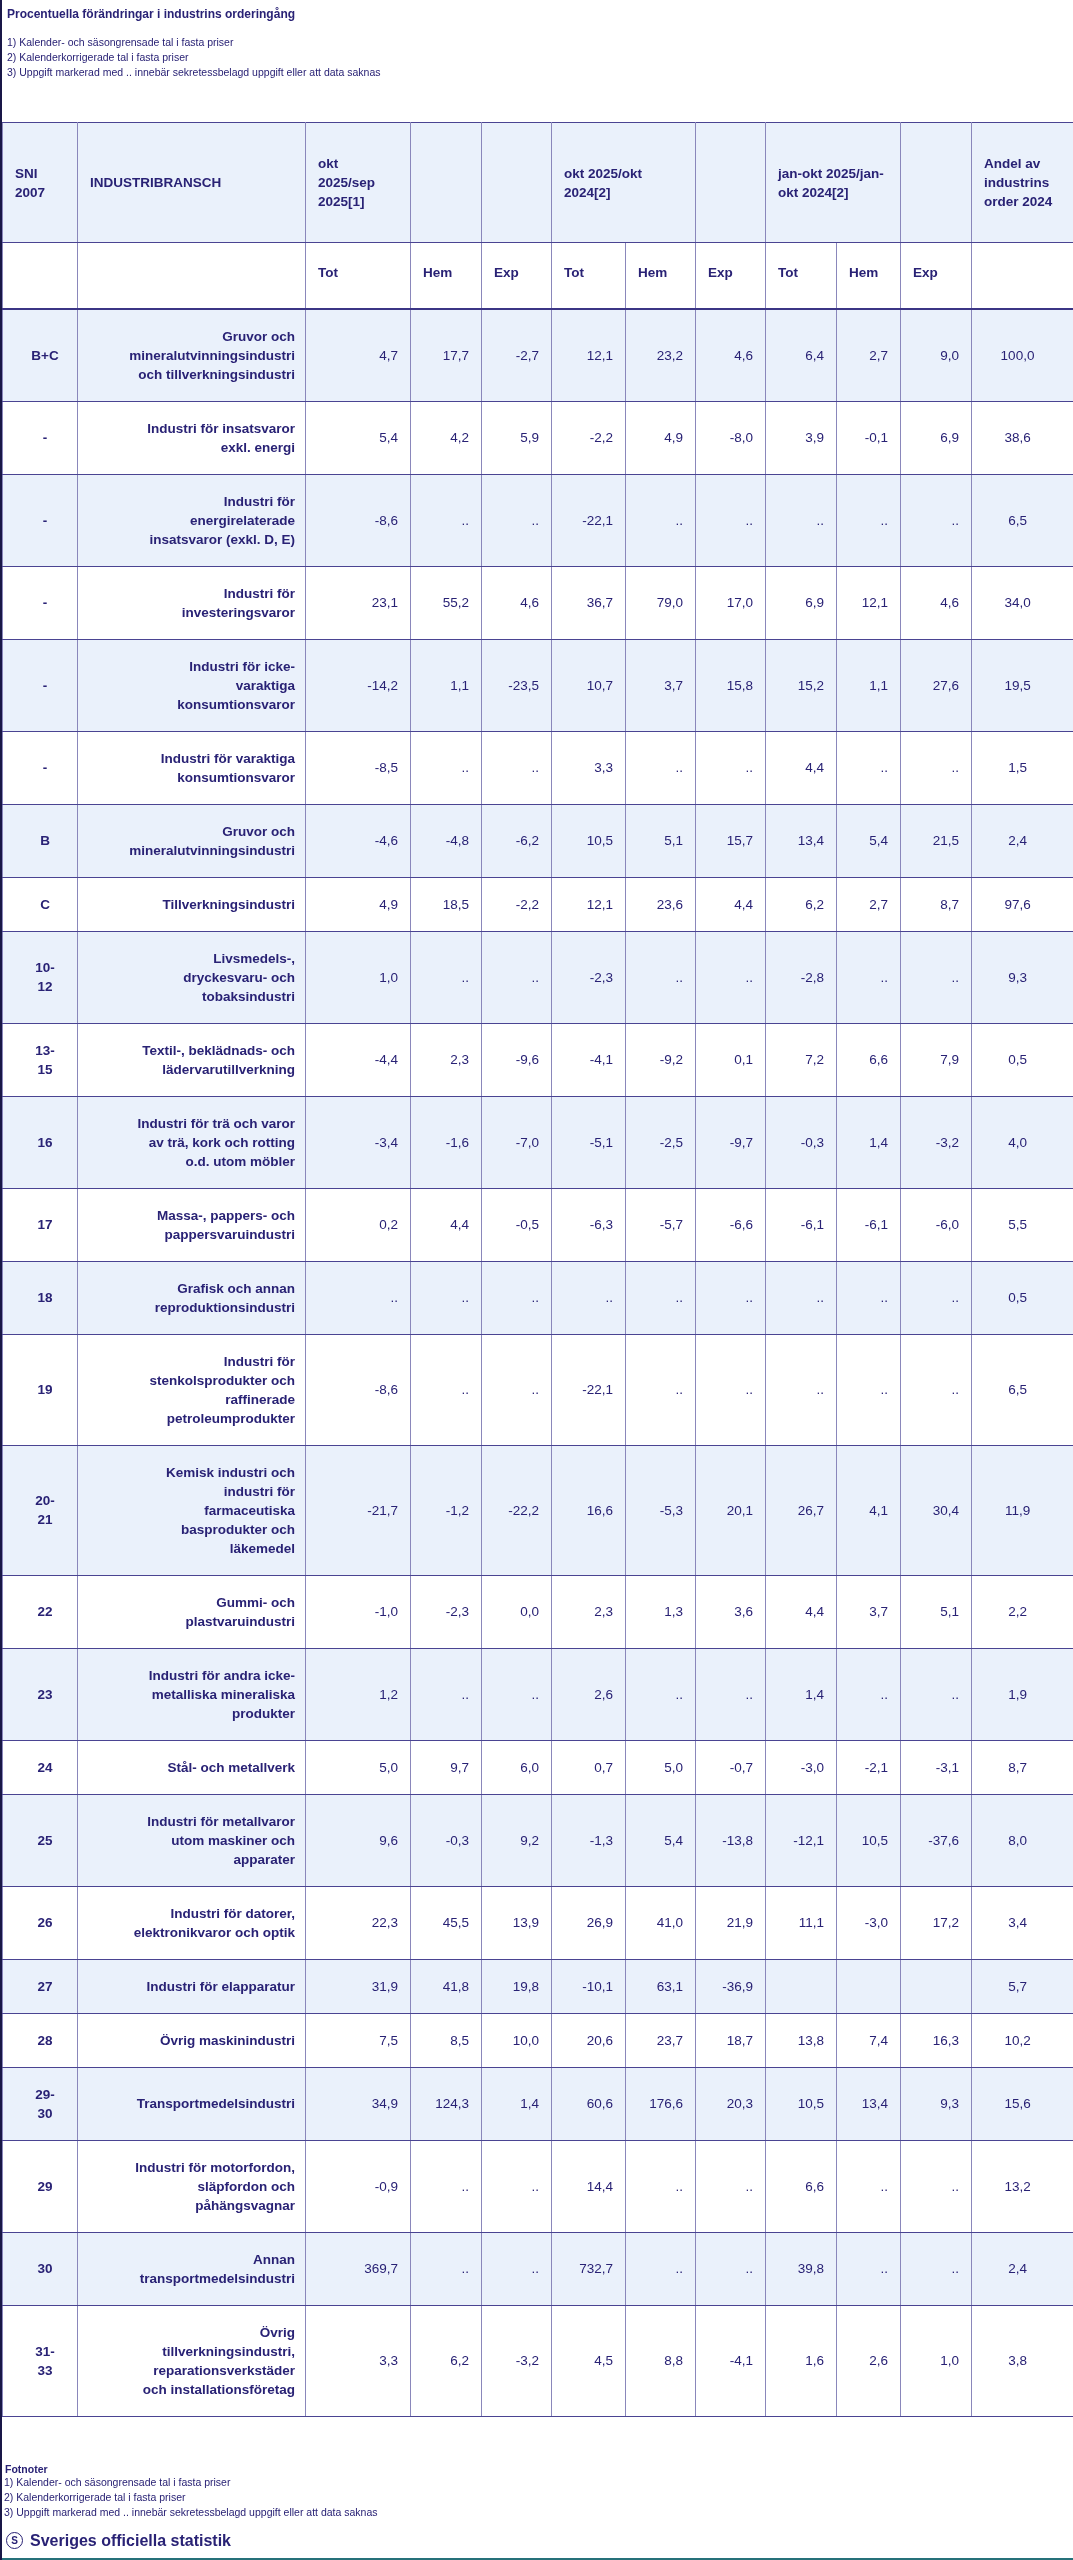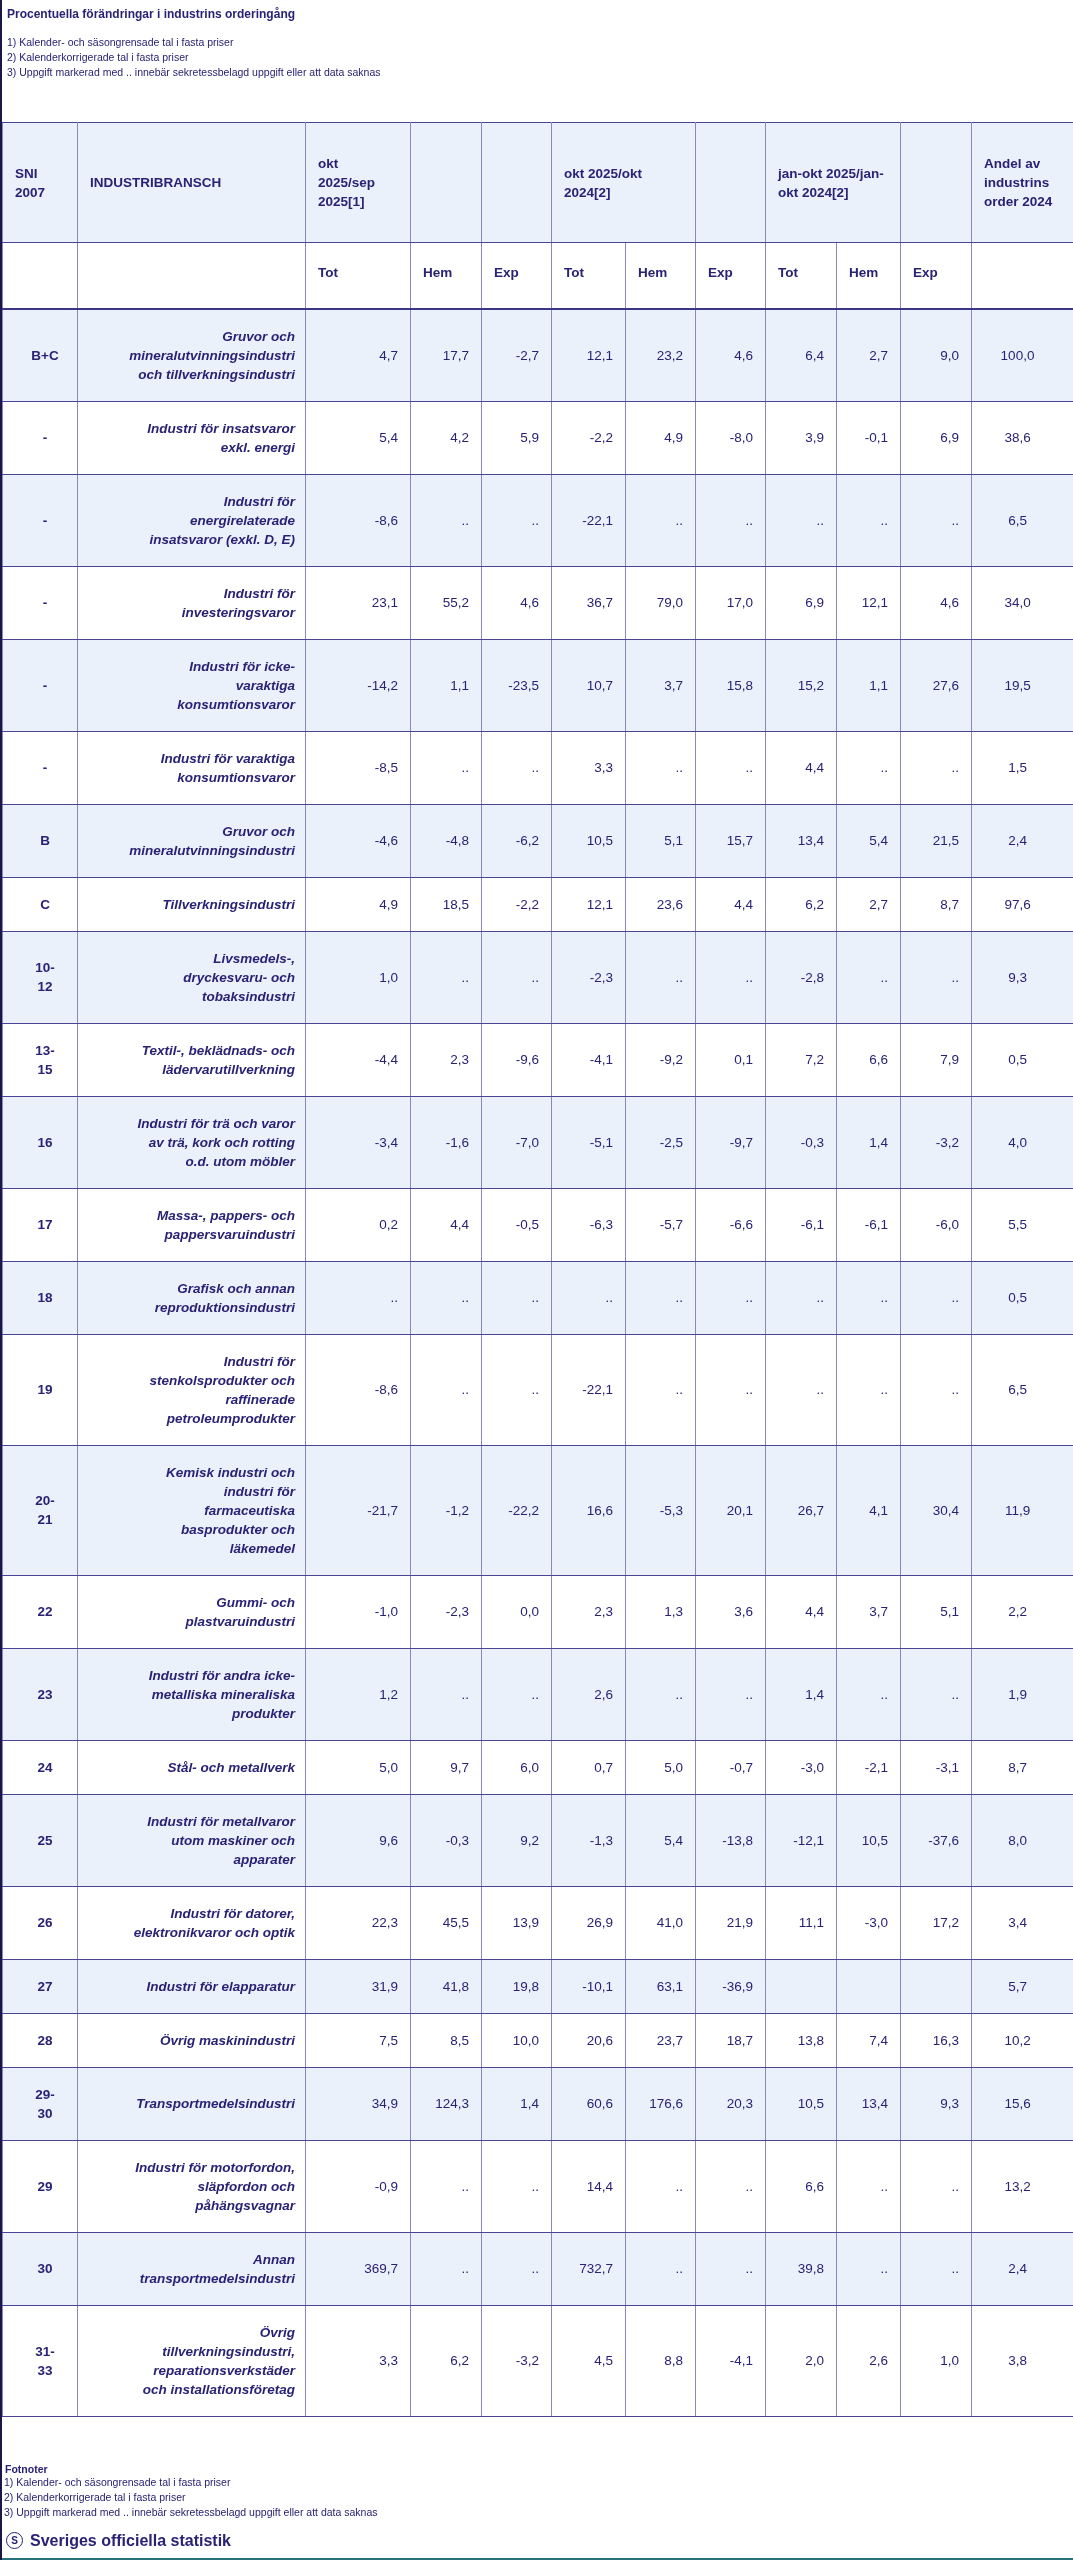--- a/index.html
+++ b/index.html
@@ -71,21 +71,20 @@
     font-weight:700;
     text-align:center;
     padding:17px 6px 17px 16px;
     white-space:pre-line;
   }
   td.branch{
     font-weight:700;
     text-align:right;
     padding:17px 10px;
     white-space:pre-line;
-    font-style:italic;
   }
   td.num{
     font-weight:400;
     text-align:right;
     padding:17px 12px 17px 4px;
   }
   td.num.share{padding-right:14px;text-align:center;}
   tr.alt td{background:var(--alt);}
   tr:not(.alt) td{background:#ffffff;}
 
@@ -565,21 +564,21 @@
         <td class="branch">Övrig
 tillverkningsindustri,
 reparationsverkstäder
 och installationsföretag</td>
         <td class="num">3,3</td>
         <td class="num">6,2</td>
         <td class="num">-3,2</td>
         <td class="num">4,5</td>
         <td class="num">8,8</td>
         <td class="num">-4,1</td>
-        <td class="num">2,0</td>
+        <td class="num">1,6</td>
         <td class="num">2,6</td>
         <td class="num">1,0</td>
         <td class="num share">3,8</td>
       </tr>
     </tbody>
 </table>
 
 <div class="footer-block">
   <div class="footer-heading">Fotnoter</div>
   <div class="note-line">1) Kalender- och säsongrensade tal i fasta priser</div>

